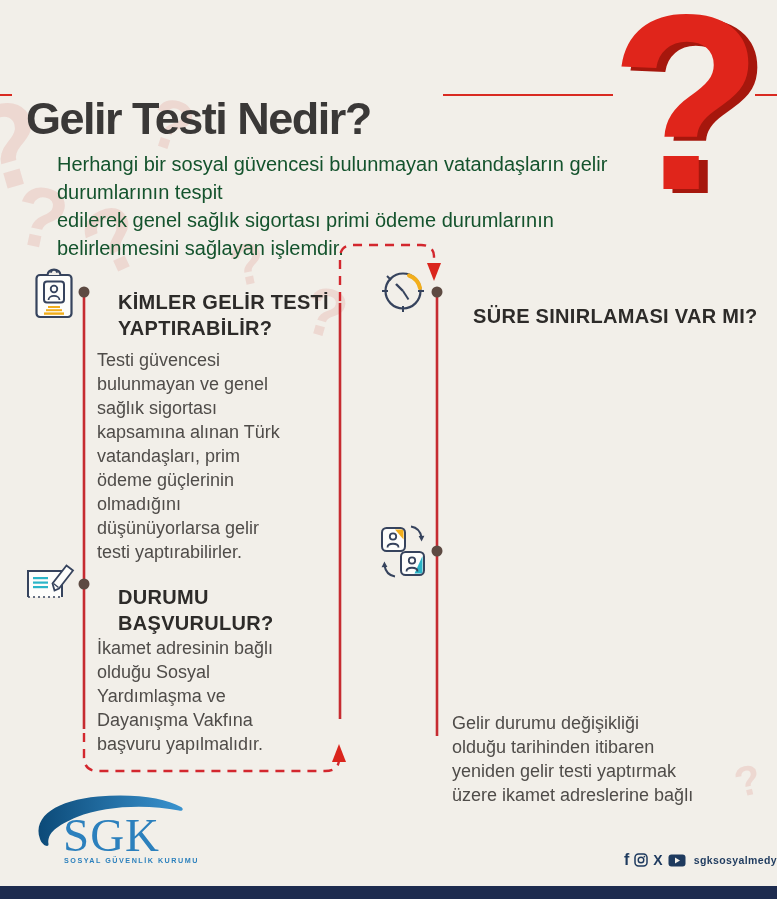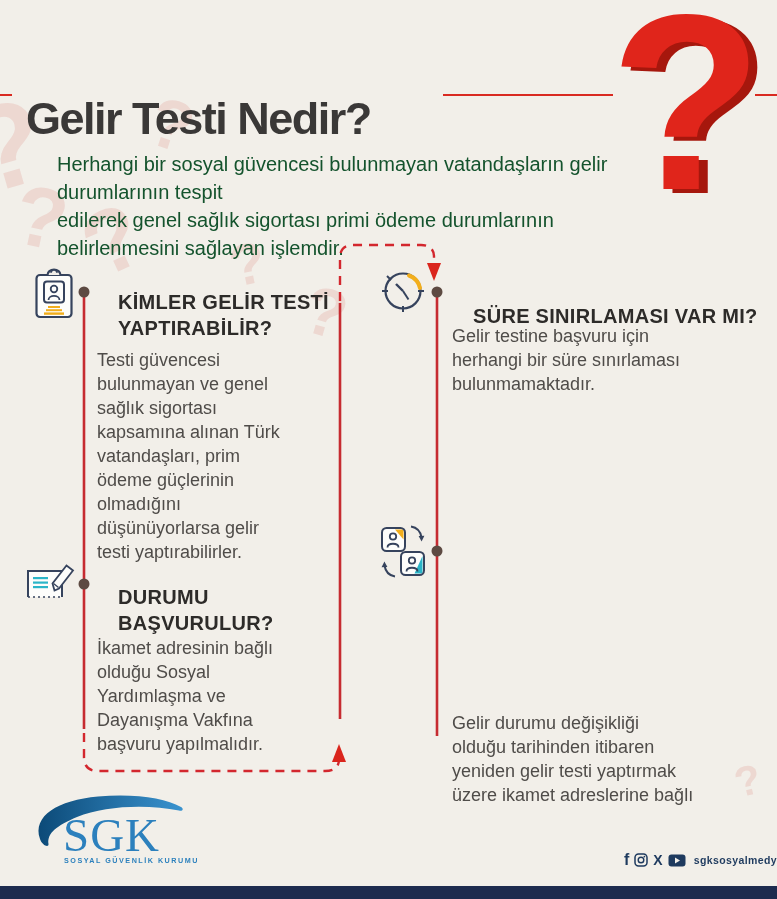--- a/index.html
+++ b/index.html
@@ -145,23 +145,20 @@
 testi yaptırabilirler.</p>
   <h2 class="h" style="left:97px;top:567px">DURUMU
 BAŞVURULUR?</h2>
   <p class="b" style="left:97px;top:618px">İkamet adresinin bağlı
 olduğu Sosyal
 Yardımlaşma ve
 Dayanışma Vakfına
 başvuru yapılmalıdır.</p>
 
   <h2 class="h" style="left:452px;top:286px">SÜRE SINIRLAMASI VAR MI?</h2>
-  <p class="b" style="left:452px;top:306px">Gelir testine başvuru için
-herhangi bir süre sınırlaması
-bulunmamaktadır.</p>
   <p class="b" style="left:452px;top:693px">Gelir durumu değişikliği
 olduğu tarihinden itibaren
 yeniden gelir testi yaptırmak
 üzere ikamet adreslerine bağlı</p>
 
   <svg class="logo" width="175" height="80" viewBox="0 0 175 80">
     <defs>
       <linearGradient id="g1" x1="0" y1="0" x2="1" y2="0">
         <stop offset="0" stop-color="#0c4a78"></stop>
         <stop offset="1" stop-color="#3a93cf"></stop>

